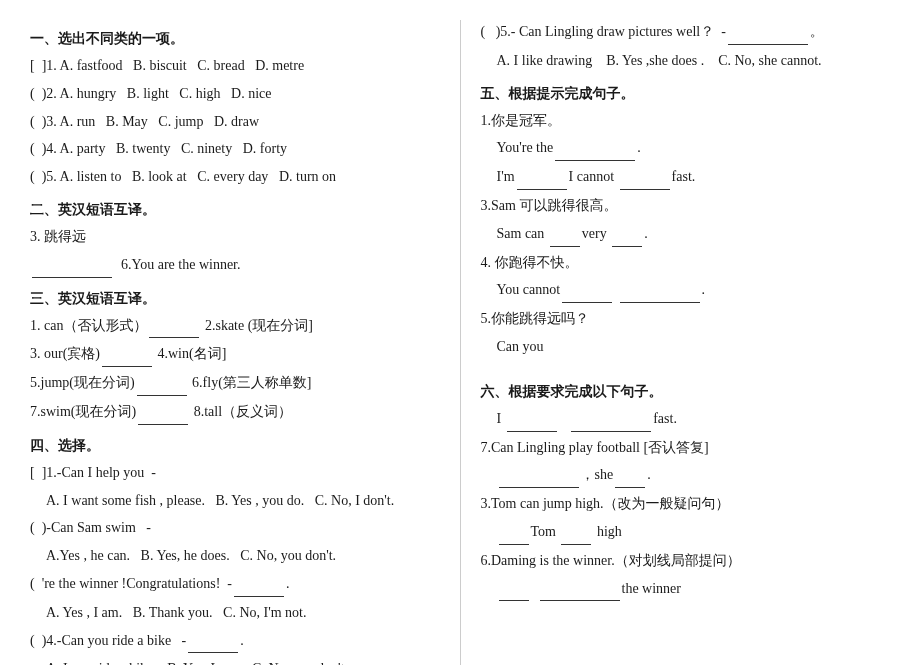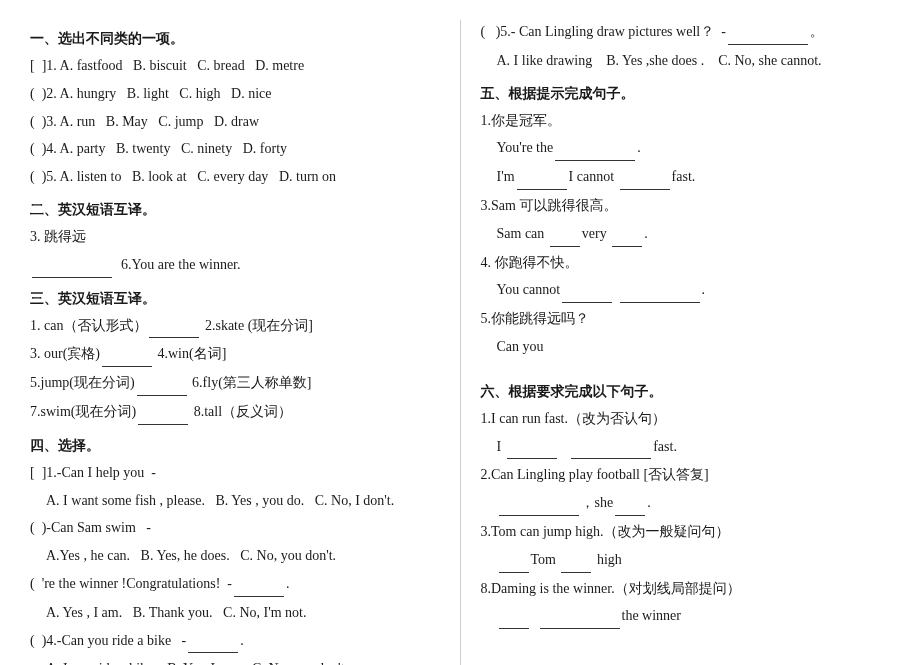--- a/index.html
+++ b/index.html
@@ -169,34 +169,33 @@
       You cannot<span class="blank">&nbsp;&nbsp;&nbsp;&nbsp;&nbsp;&nbsp;&nbsp;</span> <span class="blank blank-long">&nbsp;&nbsp;&nbsp;&nbsp;&nbsp;&nbsp;&nbsp;&nbsp;&nbsp;</span>.
     </div>
 
     <div class="item">5.你能跳得远吗？</div>
     <div class="item indent">
       Can you
     </div>
 
     <div class="section-title" style="margin-top:24px;">六、根据要求完成以下句子。</div>
 
-    <div class="item">1.I can run fast.（改为否认句）</div>
     <div class="item indent">
       I <span class="blank">&nbsp;&nbsp;&nbsp;&nbsp;&nbsp;</span> &nbsp;&nbsp;<span class="blank blank-long">&nbsp;&nbsp;&nbsp;&nbsp;&nbsp;&nbsp;&nbsp;&nbsp;</span>fast.
     </div>
 
-    <div class="item">2.Can Lingling play football [否认答复]</div>
+    <div class="item">7.Can Lingling play football [否认答复]</div>
     <div class="item indent">
       <span class="blank blank-long">&nbsp;&nbsp;&nbsp;&nbsp;&nbsp;&nbsp;</span>，she<span class="blank blank-short">&nbsp;&nbsp;&nbsp;&nbsp;&nbsp;</span>.
     </div>
 
     <div class="item">3.Tom can jump high.（改为一般疑问句）</div>
     <div class="item indent">
       <span class="blank blank-short">&nbsp;&nbsp;&nbsp;&nbsp;&nbsp;</span><span>Tom</span> <span class="blank blank-short">&nbsp;&nbsp;&nbsp;&nbsp;&nbsp;</span> high
     </div>
 
-    <div class="item">8.Daming is the winner.（对划线局部提问）</div>
+    <div class="item">6.Daming is the winner.（对划线局部提问）</div>
     <div class="item indent">
       <span class="blank blank-short">&nbsp;&nbsp;&nbsp;&nbsp;&nbsp;</span> &nbsp;<span class="blank blank-long">&nbsp;&nbsp;&nbsp;&nbsp;&nbsp;&nbsp;&nbsp;&nbsp;&nbsp;&nbsp;</span>the winner
     </div>
 
   </div>
 </div>
 
 </body></html>

